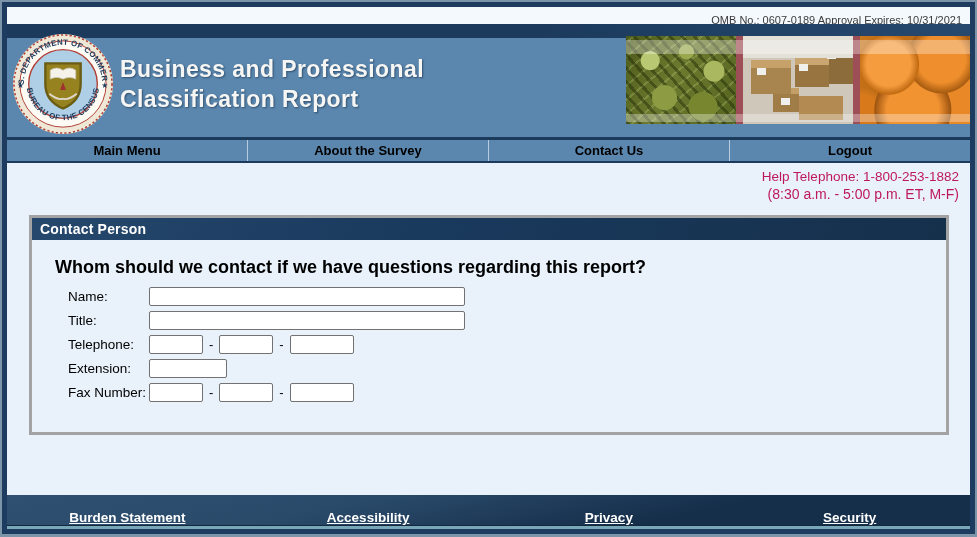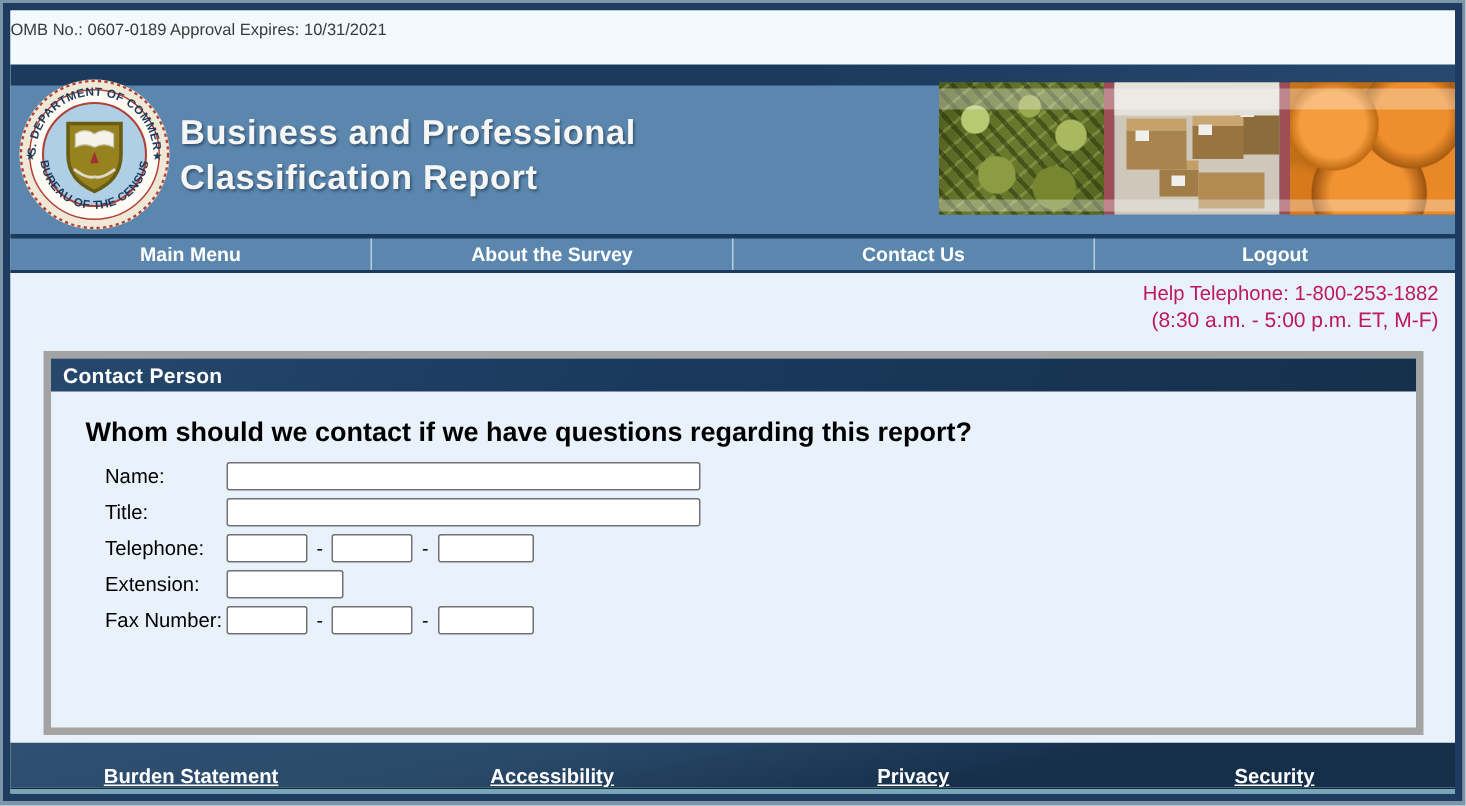--- a/index.html
+++ b/index.html
@@ -12,22 +12,22 @@
   }
   .page {
     position: absolute; left: 2px; top: 2px;
     width: 973px; height: 532px;
     border: 5px solid #1e3c5f;
     background: #e9f2fb;
     display: flex; flex-direction: column;
   }
   
   .omb-bar {
-    height: 36px; background: #f4f9fd;
-    text-align: left; line-height: 26px;
+    height: 17px; background: #f4f9fd;
+    text-align: right; line-height: 26px;
     font-size: 11px; color: #3a3a3a;
     padding-right: 8px;
   }
   
   .header { position: relative; height: 113px; background: #5b87ae; overflow: hidden; }
   .header-topband {
     position: absolute; top: 0; left: 0; right: 0; height: 14px;
     background: linear-gradient(96deg, #1b3a5c 55%, #27496e 100%);
   }
   .seal { position: absolute; left: 5px; top: 9px; width: 102px; height: 102px; }
@@ -95,31 +95,31 @@
   .band { position: absolute; left: 0; right: 0; background: rgba(255,255,255,0.32); }
   .band-top { top: 4px; height: 14px; }
   .band-bottom { bottom: 2px; height: 8px; }
   
   .nav {
     height: 26px; display: flex; background: #5b87ae;
     border-top: 3px solid #1b3a5c; border-bottom: 2px solid #1b3a5c;
   }
   .nav-item {
     flex: 1; display: flex; align-items: center; justify-content: center;
-    color: #ffffff; font-weight: bold; font-size: 13px; cursor: pointer;
+    color: #000000; font-weight: bold; font-size: 13px; cursor: pointer;
   }
   .nav-item:not(:last-child) { border-right: 1px solid #b9cbdd; }
   
   .content { flex: 1; position: relative; background: #e9f2fb; }
   .help { position: absolute; top: 6px; right: 11px; text-align: right; color: #be185d; }
   .help-line1 { font-size: 13.5px; }
   .help-line2 { font-size: 14px; margin-top: 2px; }
   .form-box {
-    position: absolute; left: 22px; right: 21px; top: 52px; height: 256px;
-    border: 5px solid #a3a3a3;
+    position: absolute; left: 22px; right: 21px; top: 52px; height: 220px;
+    border: 3px solid #a3a3a3;
   }
   .form-box-header {
     height: 22px; color: #fff; font-weight: bold; font-size: 14px;
     line-height: 22px; padding-left: 8px; letter-spacing: 0.2px;
     background: linear-gradient(110deg, #26486d 0%, #1a3a5e 40%, #15304b 100%);
   }
   .form-box-body { position: relative; height: 196px; }
   .question { position: absolute; left: 23px; top: 17px; font-weight: bold; font-size: 18px; color: #000; }
   .fields { position: absolute; left: 36px; top: 44px; }
   .row { display: flex; align-items: center; height: 24px; }

